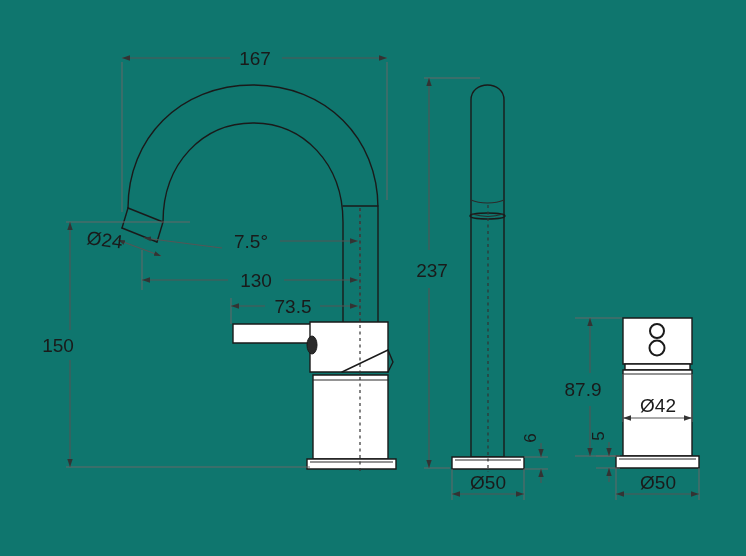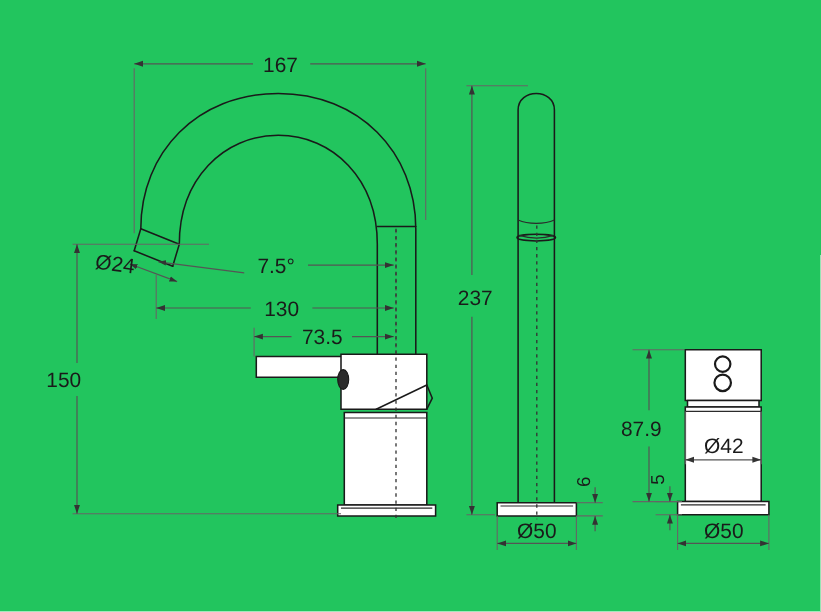--- a/index.html
+++ b/index.html
@@ -7,21 +7,21 @@
     padding: 0;
     background: #ffffff;
   }
   body {
     font-family: "Liberation Sans", sans-serif;
   }
   #sheet {
     position: relative;
     width: 746px;
     height: 556px;
-    background: #22c55e;
+    background: #0f766e;
     overflow: hidden;
   }
   #sheet svg {
     display: block;
   }
   .dimtext {
     font-family: "Liberation Sans", sans-serif;
     font-size: 19px;
     fill: #1a1a1a;
   }

